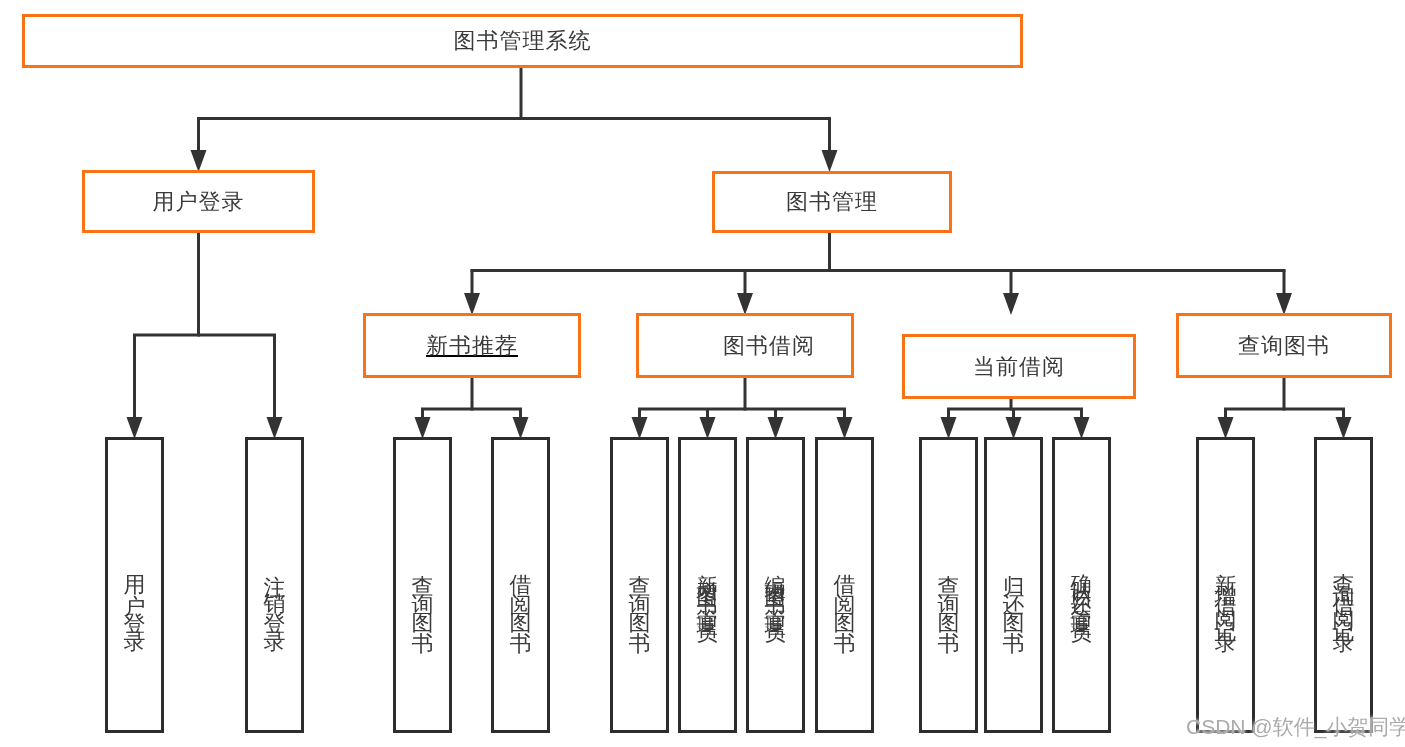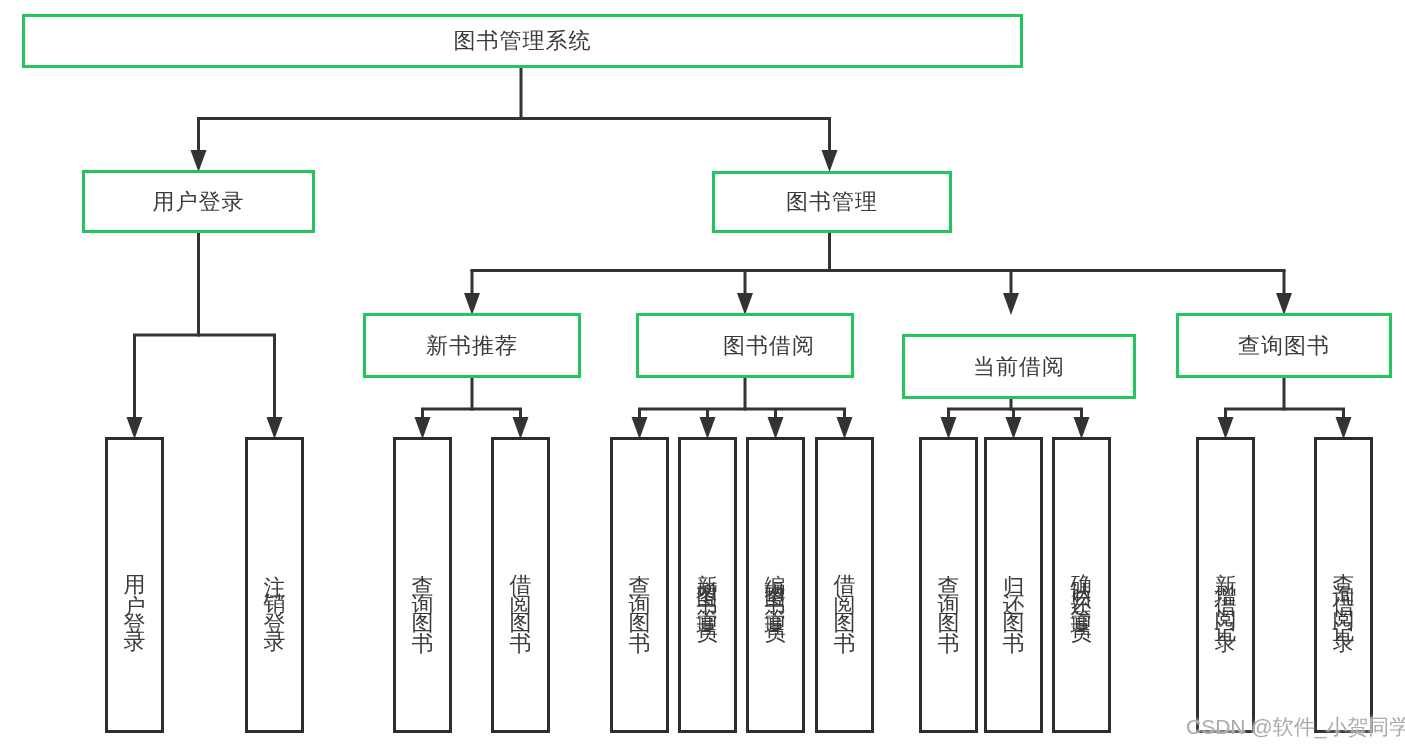--- a/index.html
+++ b/index.html
@@ -20,21 +20,21 @@
 
   .wires {
     position: absolute;
     left: 0;
     top: 0;
     z-index: 1;
   }
 
   .node {
     position: absolute;
-    border: 3px solid #22c55e;
+    border: 3px solid #f97316;
     background: #ffffff;
     display: flex;
     align-items: center;
     justify-content: center;
     z-index: 2;
   }
 
   .node .lbl {
     font-size: 22px;
     color: #3a3a3a;
@@ -162,21 +162,21 @@
     <span class="lbl">图书管理系统</span>
   </div>
 
   <div class="node" style="left:82px; top:170px; width:233px; height:63px;">
     <span class="lbl">用户登录</span>
   </div>
   <div class="node" style="left:712px; top:171px; width:240px; height:62px;">
     <span class="lbl">图书管理</span>
   </div>
 
-  <div class="node" style="left:363px; top:313px; width:218px; height:65px;">
+  <div class="node" style="left:363px; top:313px; width:218px; height:65px;text-decoration:underline;">
     <span class="lbl">新书推荐</span>
   </div>
   <div class="node" style="left:636px; top:313px; width:218px; height:65px;padding-left:48px;">
     <span class="lbl">图书借阅</span>
   </div>
   <div class="node" style="left:902px; top:313px; width:234px; height:65px;margin-top:21px;">
     <span class="lbl">当前借阅</span>
   </div>
   <div class="node" style="left:1176px; top:313px; width:216px; height:65px;">
     <span class="lbl">查询图书</span>

